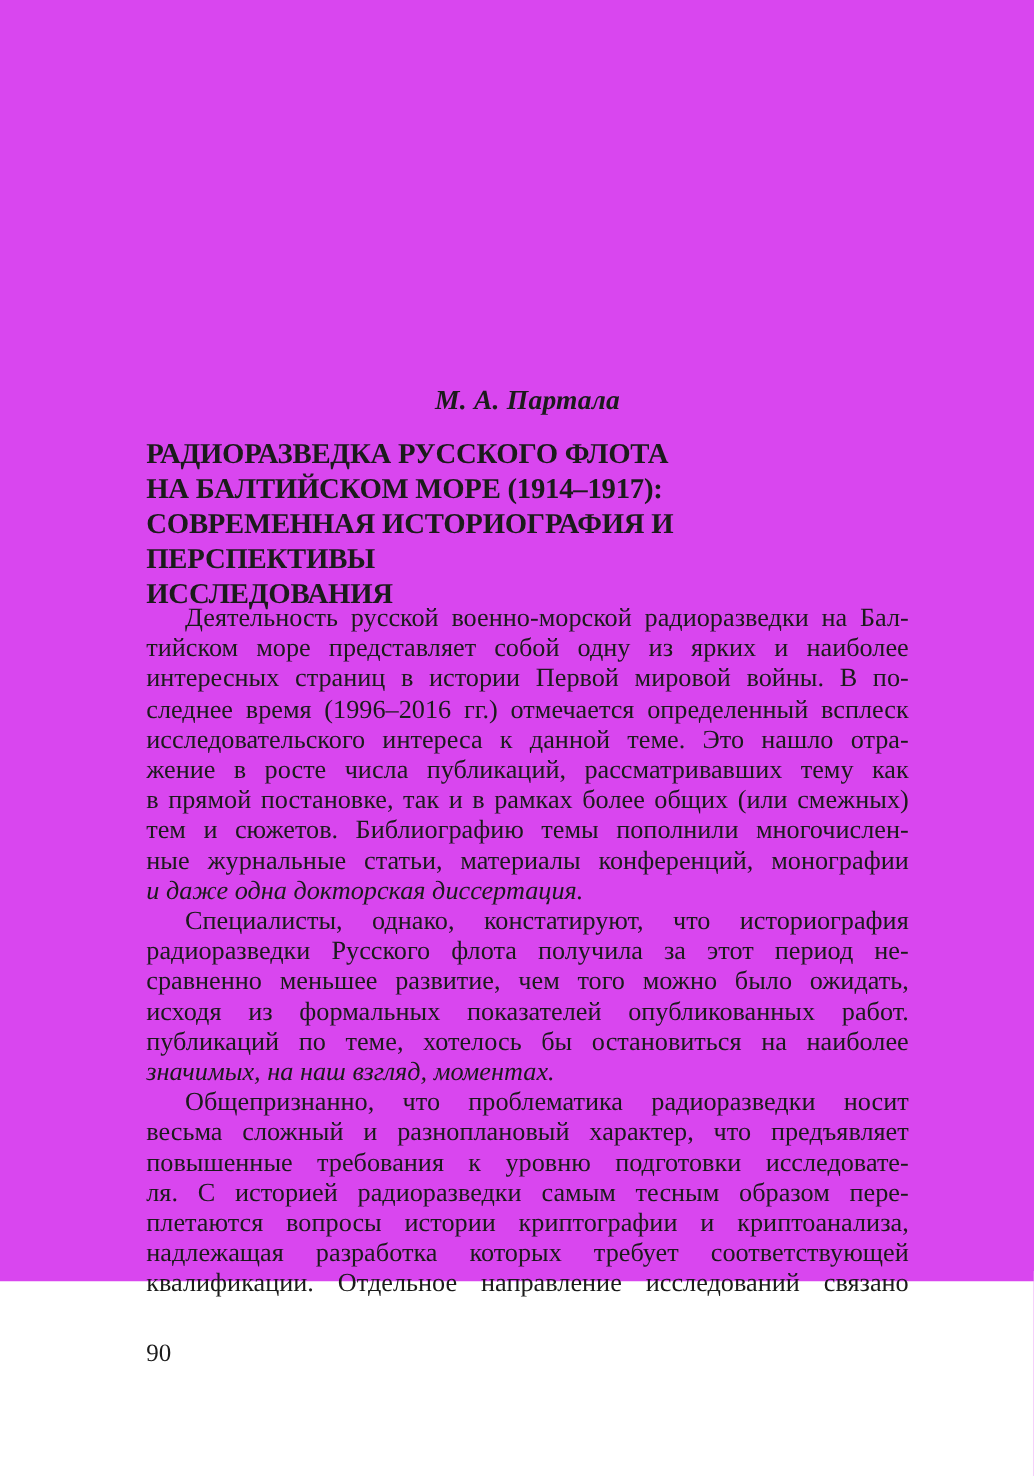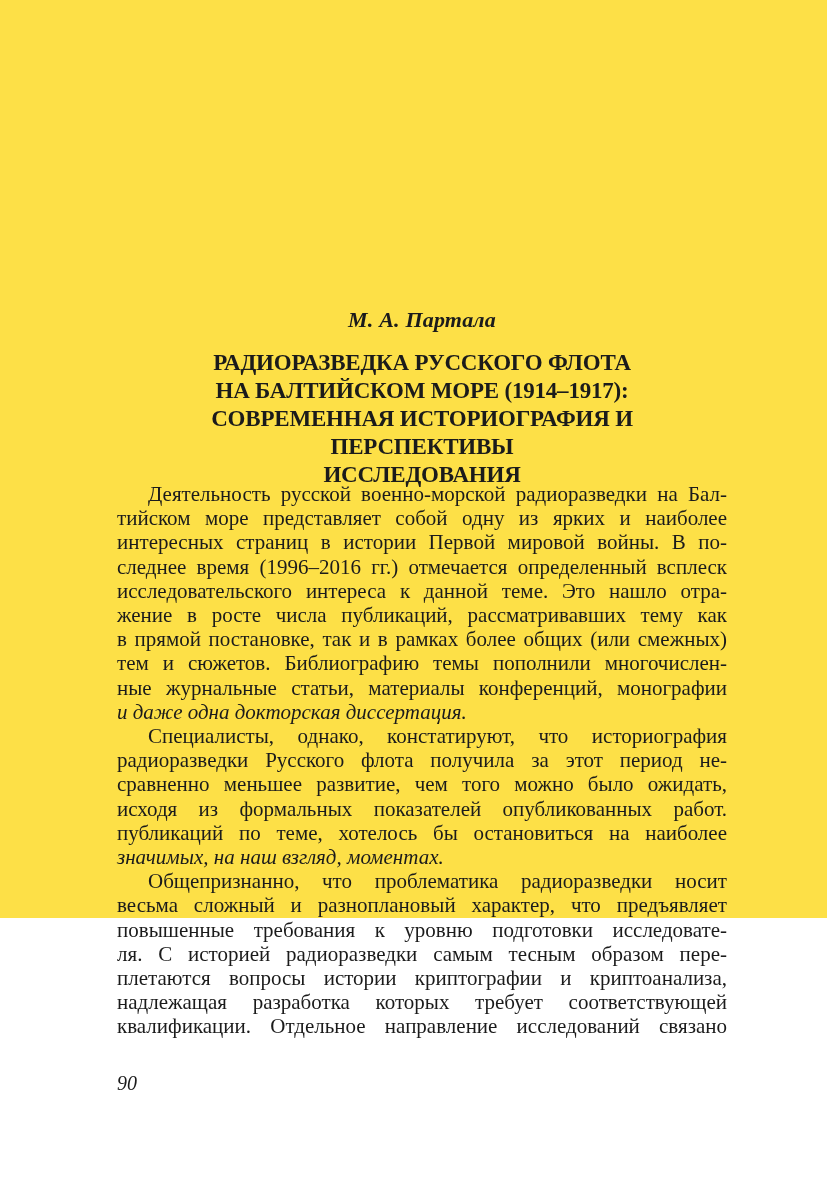--- a/index.html
+++ b/index.html
@@ -11,41 +11,40 @@
     height: 1181px;
     background: #ffffff;
     font-family: "Liberation Serif", serif;
     color: #1b1b1b;
     overflow: hidden;
   }
   .page {
     position: absolute;
     left: 0; top: 0;
     width: 827px;
-    height: 918px;
-    background: #fde047;
+    height: 1025px;
+    background: #d946ef;
   }
   .author {
     position: absolute;
     left: 117px;
     width: 610px;
     top: 306px;
     text-align: center;
     font-size: 22px;
     line-height: 28px;
     font-weight: bold;
     font-style: italic;
     letter-spacing: 0.2px;
   }
   .title {
     position: absolute;
     left: 117px;
     width: 610px;
     top: 349px;
-    text-align: center;
     font-weight: bold;
     font-size: 23px;
     line-height: 28px;
     letter-spacing: -0.2px;
   }
   .body-text {
     position: absolute;
     left: 117px;
     width: 610px;
     top: 482px;
@@ -64,21 +63,20 @@
   .line.flush-left {
     text-align-last: left;
     font-style: italic;
   }
   .pagenum {
     position: absolute;
     left: 117px;
     top: 1071px;
     font-size: 20px;
     line-height: 24px;
-    font-style: italic;
   }
 </style>
 </head>
 <body>
 
 <div class="page">
 
   <div class="author">М. А. Партала</div>
 
   <div class="title">

